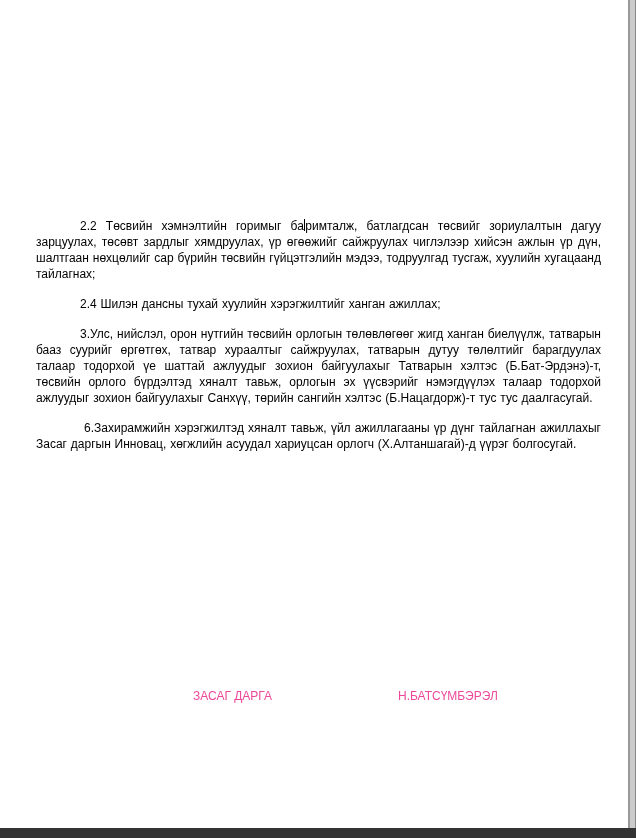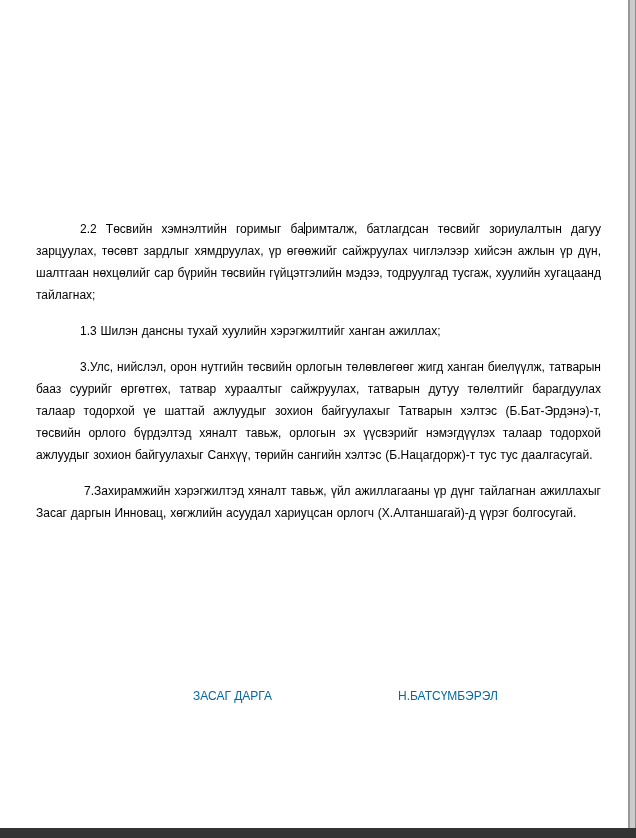--- a/index.html
+++ b/index.html
@@ -42,21 +42,21 @@
   .content {
     position: absolute;
     left: 36px;
     top: 218px;
     width: 565px;
     color: #000000;
   }
   p.para {
     margin: 0 0 14px 0;
     font-size: 12px;
-    line-height: 22px;
+    line-height: 16px;
     text-align: justify;
     text-indent: 44px;
     color: #000000;
     word-spacing: 0.5px;
   }
   p.para.indent-extra {
     text-indent: 48px;
   }
   .caret {
     display: inline-block;
@@ -65,21 +65,21 @@
     background: #000000;
     vertical-align: -1px;
   }
   .signature {
     position: absolute;
     left: 36px;
     top: 689px;
     width: 565px;
     height: 16px;
     font-size: 12px;
-    color: #0369a1;
+    color: #ec4899;
   }
   .sig-title {
     position: absolute;
     left: 157px;
     top: 0;
     white-space: nowrap;
   }
   .sig-name {
     position: absolute;
     left: 362px;
@@ -90,26 +90,26 @@
 </head>
 <body>
 
 <div class="page">
   <div class="content">
 
     <p class="para"><span>2.2 Төсвийн хэмнэлтийн горимыг ба</span><span class="caret"></span><span>римталж, батлагдсан төсвийг зориулалтын дагуу зарцуулах, төсөвт зардлыг хямдруулах, үр өгөөжийг сайжруулах чиглэлээр хийсэн ажлын үр дүн, шалтгаан нөхцөлийг сар бүрийн төсвийн гүйцэтгэлийн мэдээ, тодруулгад тусгаж, хуулийн хугацаанд тайлагнах;</span></p>
 
 
 
-    <p class="para">1.3 Шилэн дансны тухай хуулийн хэрэгжилтийг ханган ажиллах;</p>
+    <p class="para">2.4 Шилэн дансны тухай хуулийн хэрэгжилтийг ханган ажиллах;</p>
 
 
     <p class="para">3.Улс, нийслэл, орон нутгийн төсвийн орлогын төлөвлөгөөг жигд ханган биелүүлж, татварын бааз суурийг өргөтгөх, татвар хураалтыг сайжруулах, татварын дутуу төлөлтийг барагдуулах талаар тодорхой үе шаттай ажлуудыг зохион байгуулахыг Татварын хэлтэс (Б.Бат-Эрдэнэ)-т, төсвийн орлого бүрдэлтэд хяналт тавьж, орлогын эх үүсвэрийг нэмэгдүүлэх талаар тодорхой ажлуудыг зохион байгуулахыг Санхүү, төрийн сангийн хэлтэс (Б.Нацагдорж)-т тус тус даалгасугай.</p>
 
-    <p class="para indent-extra">7.Захирамжийн хэрэгжилтэд хяналт тавьж, үйл ажиллагааны үр дүнг тайлагнан ажиллахыг Засаг даргын Инновац, хөгжлийн асуудал хариуцсан орлогч (Х.Алтаншагай)-д үүрэг болгосугай.</p>
+    <p class="para indent-extra">6.Захирамжийн хэрэгжилтэд хяналт тавьж, үйл ажиллагааны үр дүнг тайлагнан ажиллахыг Засаг даргын Инновац, хөгжлийн асуудал хариуцсан орлогч (Х.Алтаншагай)-д үүрэг болгосугай.</p>
 
   </div>
 
   <div class="signature">
     <span class="sig-title">ЗАСАГ ДАРГА</span>
     <span class="sig-name">Н.БАТСҮМБЭРЭЛ</span>
   </div>
 </div>
 
 <div class="right-edge"></div>

